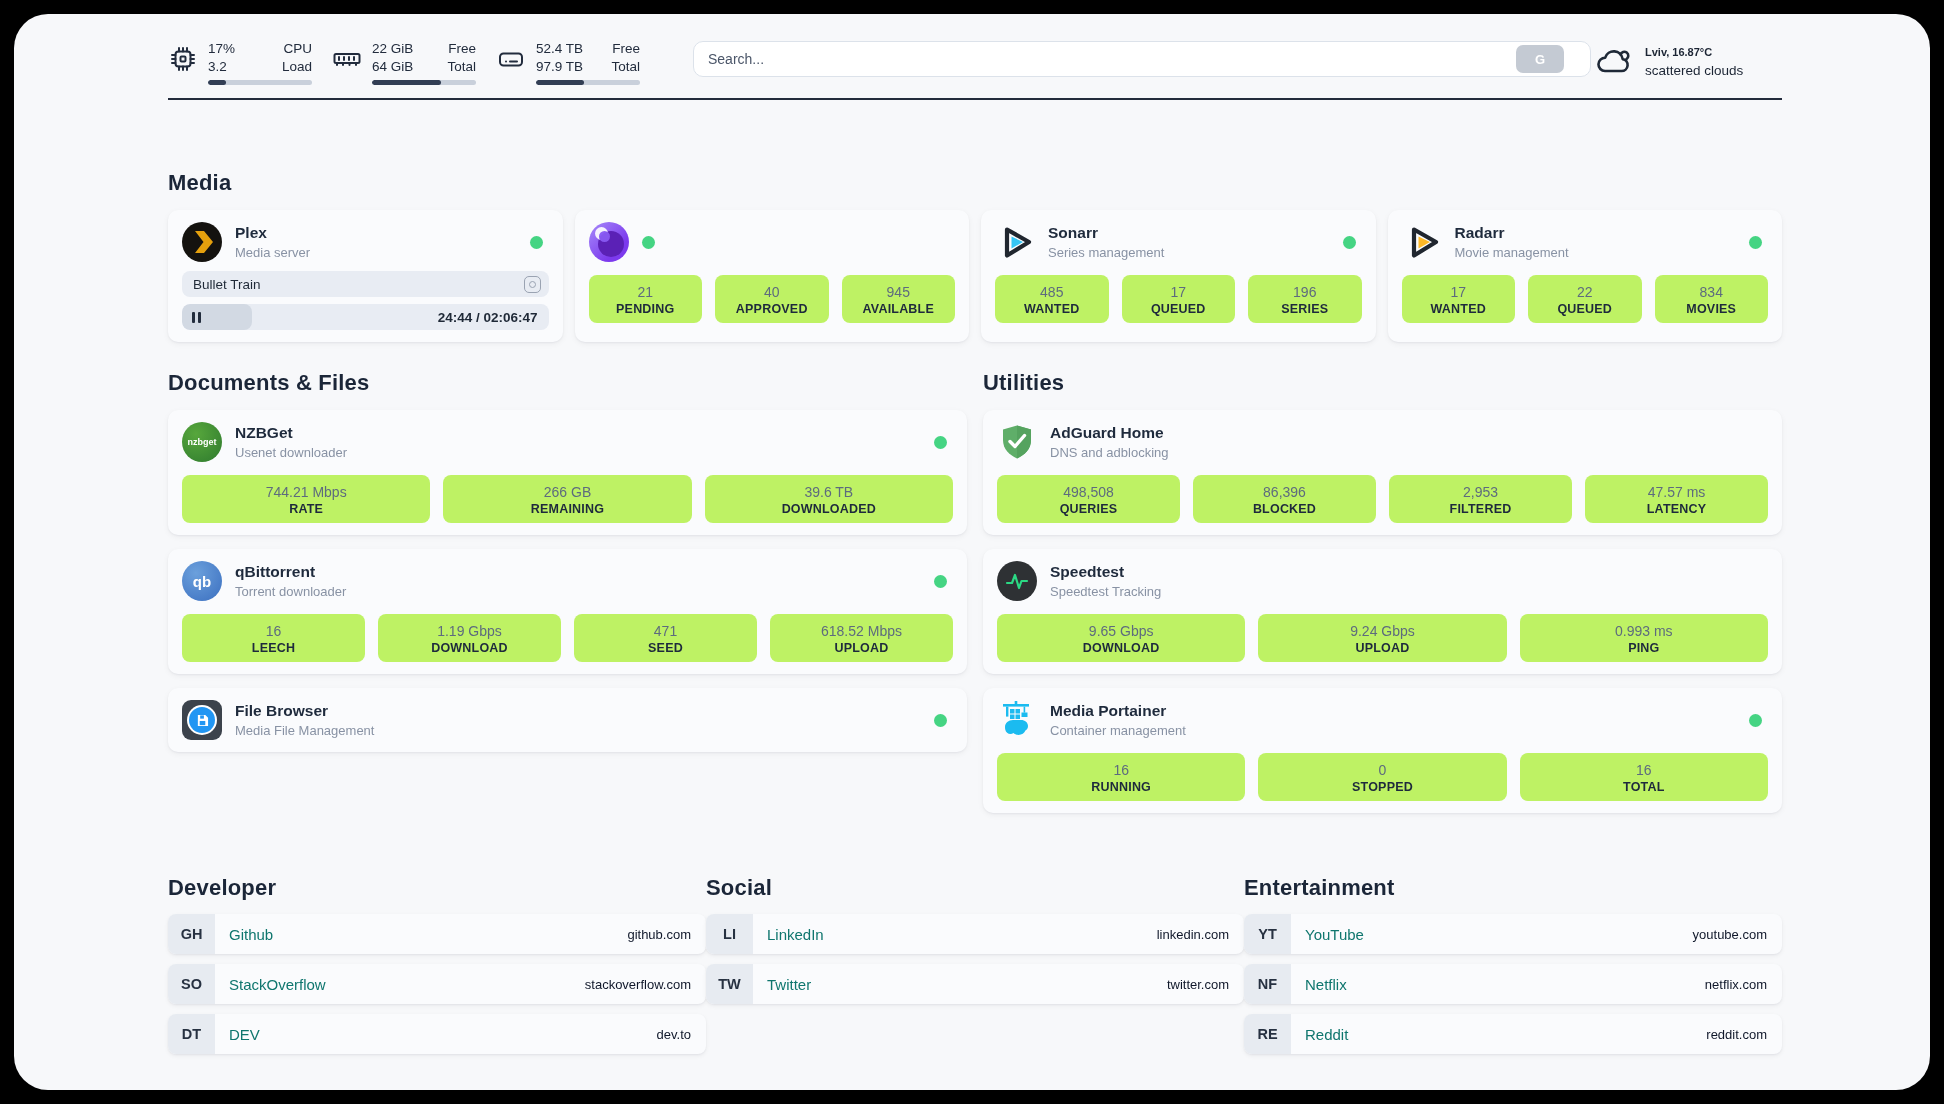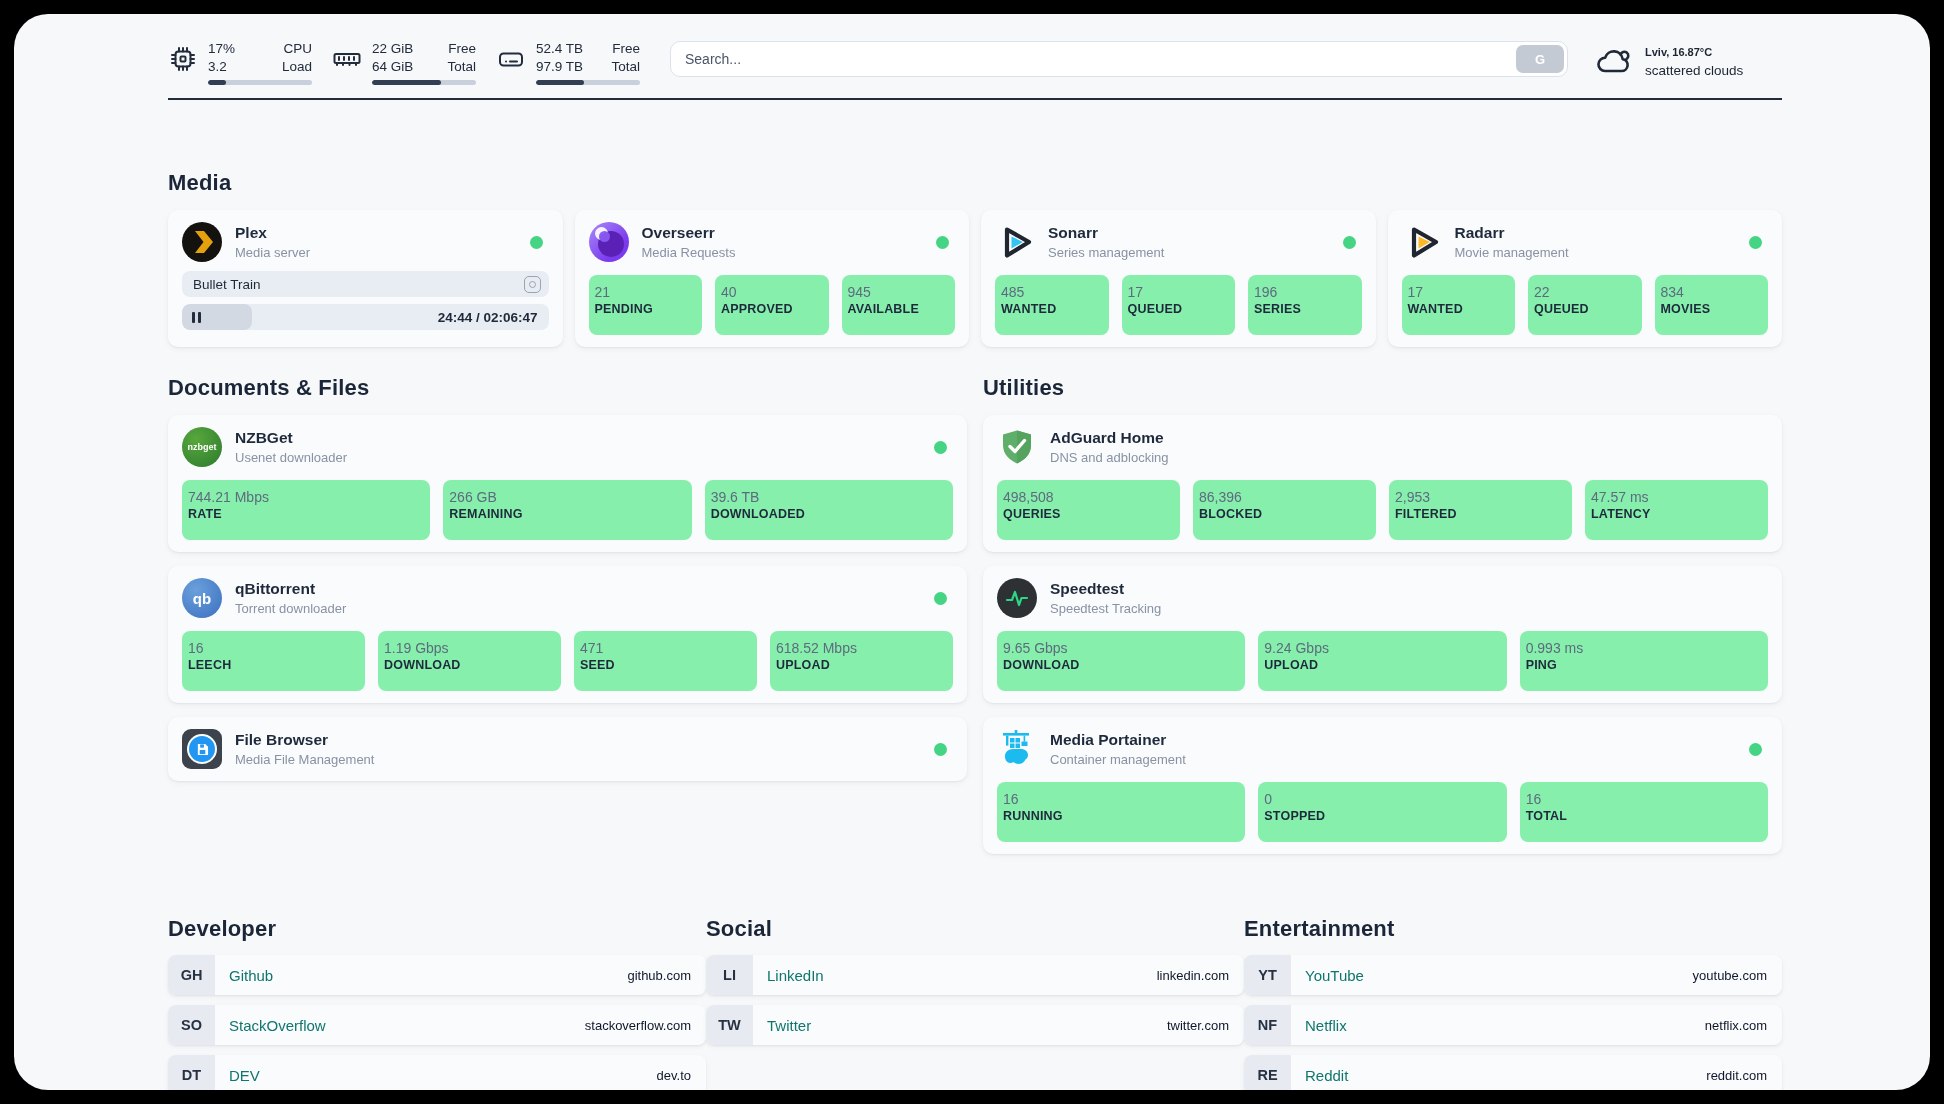--- a/index.html
+++ b/index.html
@@ -10,21 +10,21 @@
   
   .header { display:flex; align-items:flex-start; }
   .res-widgets { display:flex; gap:20px; }
   .res-widget { display:flex; gap:10px; align-items:flex-start; }
   .res-icon { width:30px; height:38px; display:flex; align-items:center; justify-content:center; color:#222C3D; }
   .res-body { width:104px; }
   .res-line { display:flex; justify-content:space-between; font-size:13.5px; color:#222C3D; line-height:18px; font-weight:500; }
   .res-bar { margin-top:4px; height:5px; border-radius:3px; background:#C9D0DB; overflow:hidden; }
   .res-fill { height:100%; border-radius:3px; background:#323E54; }
   .search-wrap { flex:1; margin:1px 26px 0 30px; position:relative; }
-  .search-input { width:100%; height:36px; border:1px solid #DCE2EA; background:#FFFFFF; border-radius:10px; padding:0 60px 0 14px; font-size:14px; color:#2B3648; outline:none; font-family:inherit; }
+  .search-input { width:100%; height:36px; border:1px solid #DCE2EA; background:#FFFFFF; border-radius:10px; padding:0 60px 0 14px; font-size:14px; color:#2B3648; outline:none; font-family:inherit;margin-left:23px; }
   .search-input::placeholder { color:#4A5568; opacity:1; }
   .search-btn { position:absolute; right:4px; top:4px; width:48px; height:28px; border:none; border-radius:7px; background:#C4CAD3; color:#FFFFFF; font-weight:bold; font-size:13px; cursor:pointer; font-family:inherit; }
   .weather { display:flex; gap:11px; align-items:center; margin-top:2px; min-width:188px; }
   .weather-icon { color:#1F2937; display:flex; }
   .weather-main { font-size:11px; font-weight:600; color:#1C2534; line-height:20px; }
   .weather-sub { font-size:13.5px; color:#1C2534; line-height:18px; }
   .divider { margin-top:13px; border-bottom:2px solid #232C3C; }
 
   
   .section-title { font-size:22px; font-weight:600; color:#1B2638; letter-spacing:.2px; }
@@ -33,21 +33,21 @@
   .twocol { margin-top:28px; display:grid; grid-template-columns:1fr 1fr; gap:16px; align-items:start; }
   .col-stack { margin-top:14px; display:flex; flex-direction:column; gap:14px; }
 
   .card { background:#FAFBFD; border-radius:10px; box-shadow:0 1px 2px rgba(16,24,40,.05), 0 2px 6px rgba(16,24,40,.05); padding:12px 14px; }
   .card-head { display:flex; align-items:center; gap:13px; }
   .card-titles { flex:1; }
   .card-title { font-size:15.5px; font-weight:600; color:#1E2A3C; line-height:20px; }
   .card-sub { font-size:13px; color:#8892A4; line-height:17px; margin-top:1px; }
   .dot { width:13px; height:13px; border-radius:50%; background:#45D483; margin-right:6px; flex:none; }
   .stats { display:flex; gap:13px; margin-top:13px; }
-  .stat { flex:1; background:#86efac; border-radius:8px; padding:8px 6px 17px; }
+  .stat { flex:1; background:#bef264; border-radius:8px; padding:8px 6px 5px; text-align:center; }
   .stat-v { font-size:14px; color:#5D6B7E; line-height:18px; }
   .stat-l { font-size:12.5px; font-weight:bold; color:#1E2A3C; line-height:17px; letter-spacing:.2px; }
 
   
   .np-row { margin-top:9px; background:#E8ECF3; border-radius:8px; height:26px; display:flex; align-items:center; padding:0 8px 0 11px; }
   .np-title { flex:1; font-size:13.5px; font-weight:500; color:#1F2937; }
   .np-open { width:17px; height:17px; border:1.6px solid #9AA3B2; border-radius:5px; display:flex; align-items:center; justify-content:center; background:transparent; cursor:pointer; }
   .np-open i { width:7px; height:7px; border:1.6px solid #9AA3B2; border-radius:50%; display:block; }
   .np-progress { margin-top:7px; background:#E8ECF3; border-radius:8px; height:26px; position:relative; overflow:hidden; }
   .np-fill { position:absolute; left:0; top:0; bottom:0; background:#D2D9E3; border-radius:8px; display:flex; align-items:center; padding-left:10px; }
@@ -209,24 +209,20 @@
             <span class="np-time">24:44 / 02:06:47</span>
           </div>
         </div>
 
         <div class="card">
           <div class="card-head">
             <span class="svc-icon round ov-bg">
                 <span class="ov-iris"></span>
                 <span class="ov-glint"></span>
               </span>
-            <div class="card-titles">
-              <div class="card-title">Overseerr</div>
-              <div class="card-sub">Media Requests</div>
-            </div>
             <span class="dot"></span>
           </div>
           <div class="stats">
             <div class="stat">
                 <div class="stat-v">21</div>
                 <div class="stat-l">PENDING</div>
               </div>
             <div class="stat">
                 <div class="stat-v">40</div>
                 <div class="stat-l">APPROVED</div>

